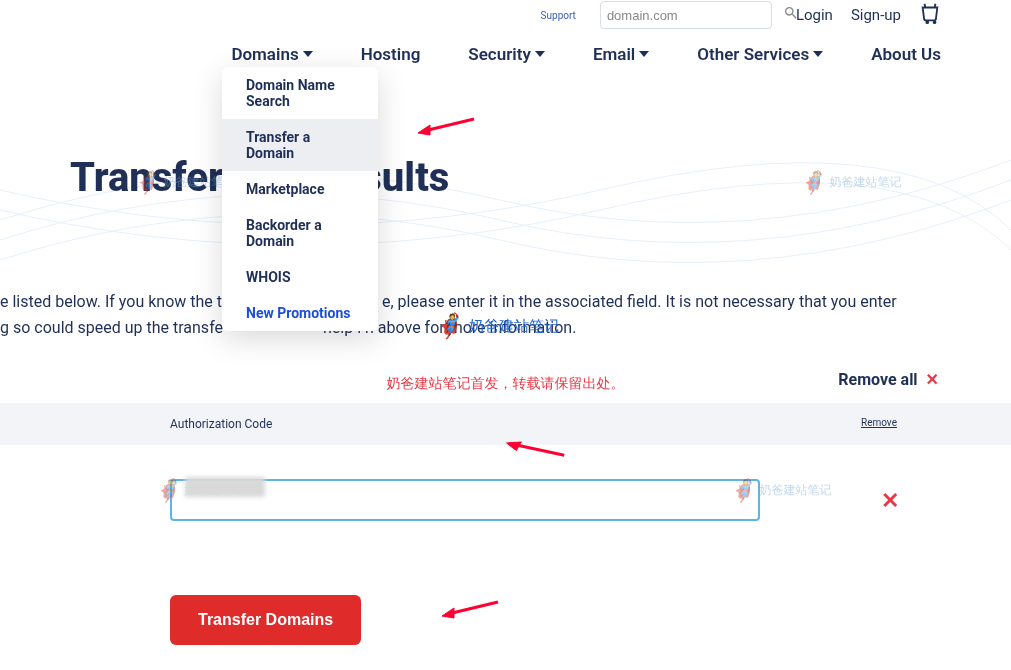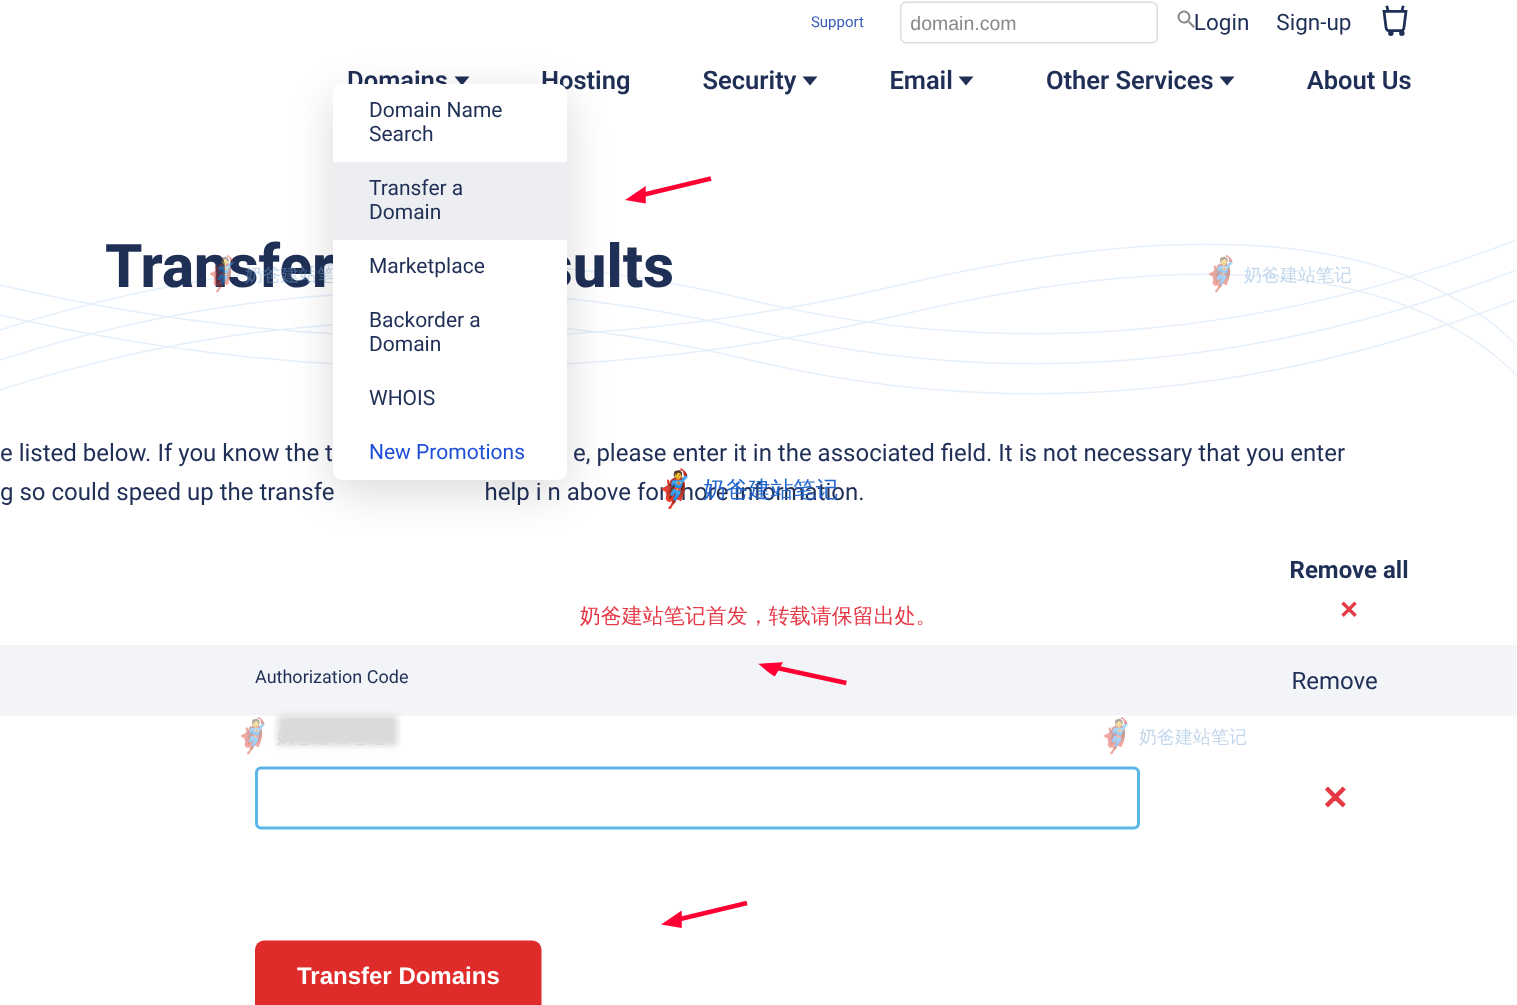--- a/index.html
+++ b/index.html
@@ -15,38 +15,38 @@
     .search-box input::placeholder { color: #888; }
     .search-icon svg { width: 16px; height: 16px; fill: #888; }
     .login-area { display: flex; gap: 18px; align-items: center; }
     .login-link { color: #1f2f56; font-size: 15px; cursor: pointer; }
     .cart-icon svg { width: 22px; height: 22px; stroke: #1f2f56; stroke-width: 2; fill: none; }
     
     .main-nav { display: flex; align-items: center; justify-content: flex-end; padding: 14px 70px 0 0; gap: 48px; position: relative; z-index: 10; }
     .nav-item { color: #1f2f56; font-size: 17px; font-weight: 600; cursor: pointer; display: inline-flex; align-items: center; gap: 4px; }
     .caret { width: 0; height: 0; border-left: 5px solid transparent; border-right: 5px solid transparent; border-top: 6px solid #1f2f56; display: inline-block; }
     
-    .dropdown { position: absolute; top: 56px; left: 222px; width: 156px; background: #fff; border-radius: 6px; box-shadow: 0 8px 30px rgba(0,0,0,0.15); z-index: 20; overflow: hidden; }
+    .dropdown { position: absolute; top: 67px; left: 222px; width: 156px; background: #fff; border-radius: 6px; box-shadow: 0 8px 30px rgba(0,0,0,0.15); z-index: 20; overflow: hidden; font-weight: bold; }
     .dropdown-item { padding: 10px 24px; font-size: 14px; color: #1f2f56; cursor: pointer; }
     .dropdown-item.hover { background: #eceef2; }
     .dropdown-item.promo { color: #1d4ed8; }
     
     .page-title { font-size: 40px; font-weight: 800; color: #1f2f56; margin: 90px 0 0 70px; position: relative; z-index: 1; }
     
     .body-text { padding: 88px 0 0 0; font-size: 16px; color: #1f2f56; line-height: 1.6; position: relative; z-index: 1; }
     
     .remove-all { text-align: right; padding: 30px 72px 14px 0; }
-    .remove-all-link { color: #1f2f56; font-weight: 700; font-size: 16px; cursor: pointer; display: inline-flex; align-items: center; gap: 8px; flex-direction: column; }
+    .remove-all-link { color: #1f2f56; font-weight: 700; font-size: 16px; cursor: pointer; display: inline-flex; align-items: center; gap: 8px; }
     .remove-all-link .x-icon { color: #e63946; font-weight: 900; font-size: 16px; }
     
     .red-text { color: #e63946; font-size: 14px; text-align: center; margin-top: -28px; margin-bottom: 10px; }
     
     .table-header { display: flex; background: #f2f4f7; padding: 14px 0; }
     .th-auth { flex: 1; padding-left: 170px; font-size: 12px; color: #1f2f56; }
-    .th-remove { width: 200px; text-align: left; padding-left: 50px; font-size: 16px; color: #1f2f56; }
+    .th-remove { width: 200px; text-align: left; padding-left: 50px; font-size: 10px; color: #1f2f56; text-decoration: underline; }
     
     .table-row { display: flex; align-items: center; padding: 34px 0; }
     .cell-input { flex: 1; padding-left: 170px; padding-right: 40px; }
     .auth-input { width: 590px; height: 42px; border: 2px solid #5bb5e8; border-radius: 4px; padding: 0 12px; font-size: 14px; outline: none; }
     .cell-remove { width: 200px; padding-left: 70px; }
     .row-x { color: #e63946; font-size: 22px; font-weight: 900; cursor: pointer; }
     
     .action-row { padding: 40px 0 0 170px; }
     .transfer-btn { background: #e02b2b; color: #fff; border: none; border-radius: 6px; padding: 16px 28px; font-size: 16px; font-weight: 700; cursor: pointer; }
     

